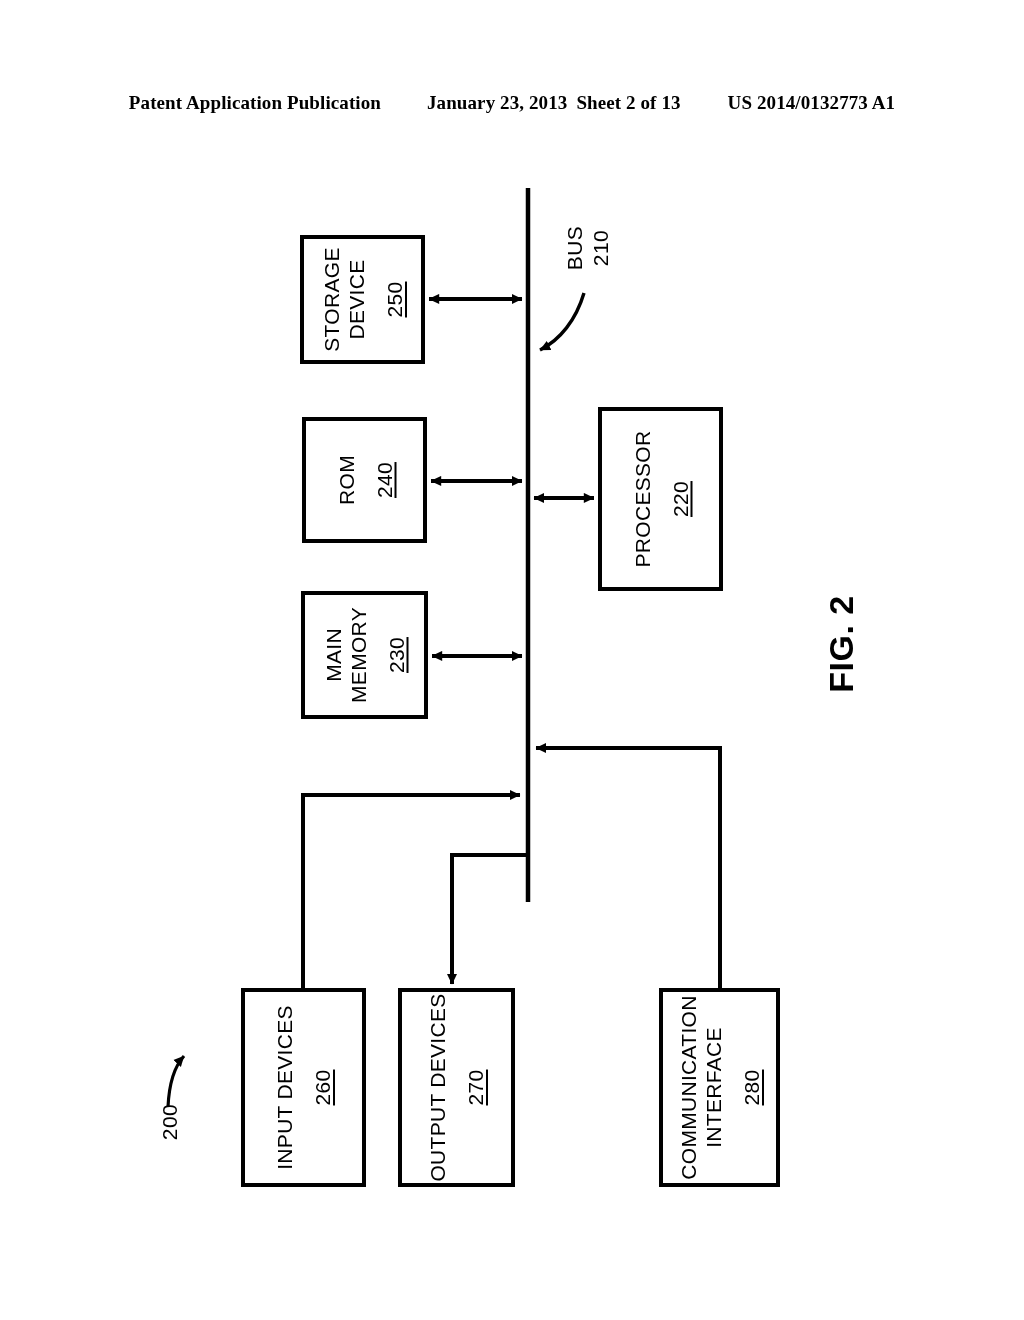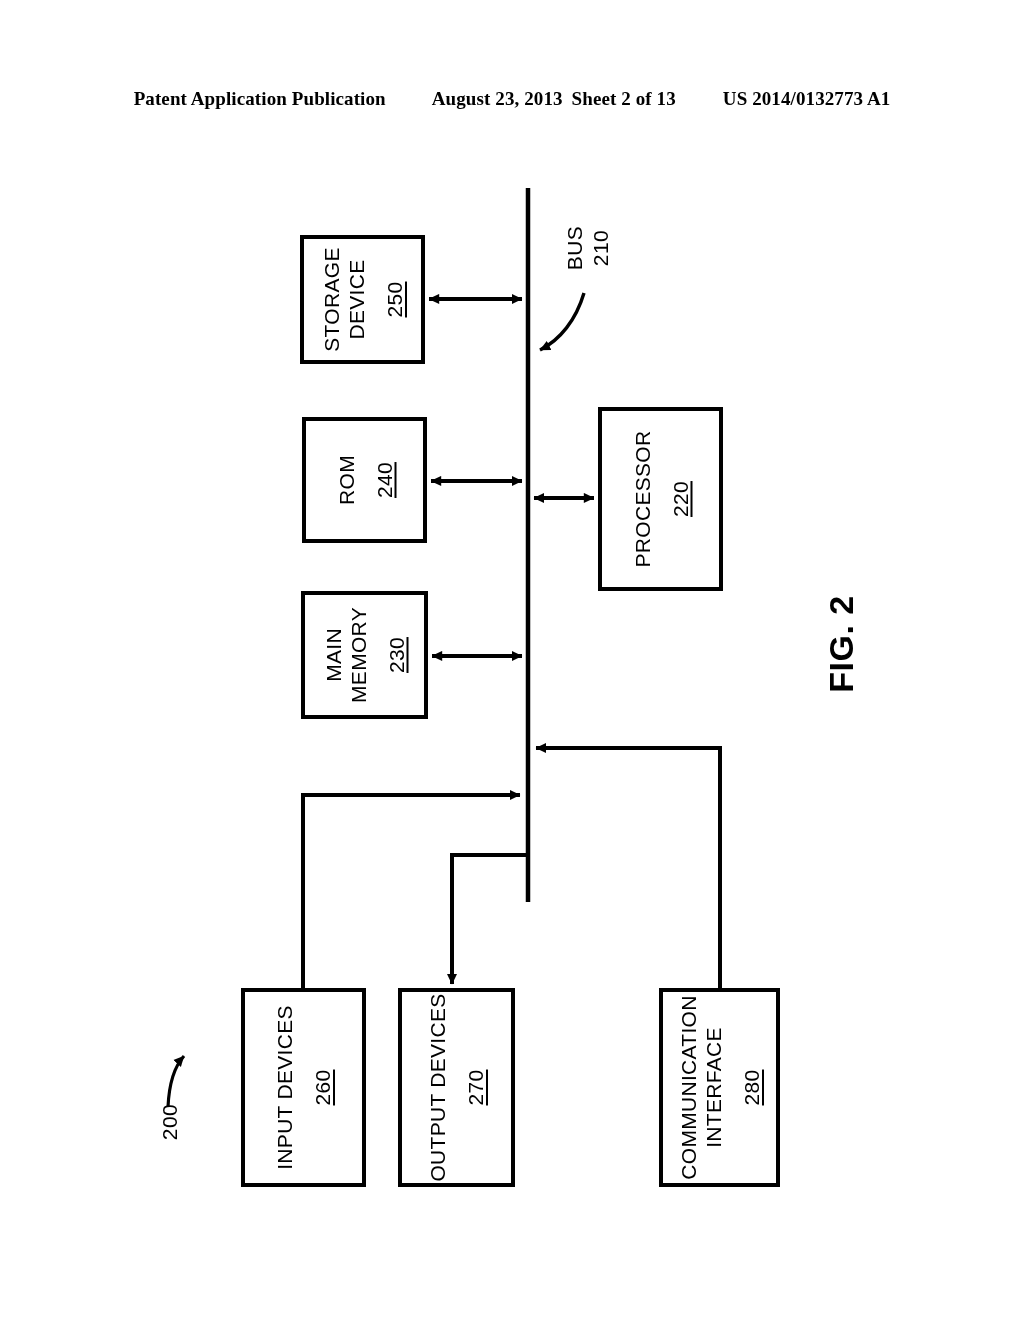--- a/index.html
+++ b/index.html
@@ -18,21 +18,21 @@
 
   
   #pub-header {
     position: absolute;
     top: 88px;
     left: 0;
     width: 1024px;
     height: 30px;
     display: flex;
     justify-content: center;
-    align-items: flex-start;
+    align-items: center;
     font-family: "Liberation Serif", serif;
     font-weight: bold;
     font-size: 19px;
     letter-spacing: 0.1px;
     white-space: nowrap;
   }
   #pub-header .seg-title { margin-right: 46px; }
   #pub-header .seg-date  { margin-right: 9px; }
   #pub-header .seg-sheet { margin-right: 47px; }
 
@@ -99,21 +99,21 @@
     letter-spacing: 0.4px;
     white-space: nowrap;
     text-align: center;
   }
 </style>
 </head>
 <body>
 
 <div id="pub-header">
   <span class="seg-title">Patent Application Publication</span>
-  <span class="seg-date">August 23, 2013</span>
+  <span class="seg-date">January 23, 2013</span>
   <span class="seg-sheet">Sheet 2 of 13</span>
   <span class="seg-pat">US 2014/0132773 A1</span>
 </div>
 
 <div id="diagram">
 
   <svg width="1024" height="1320" viewBox="0 0 1024 1320" xmlns="http://www.w3.org/2000/svg">
     <defs>
       <marker id="ah" markerWidth="11" markerHeight="11" refX="10.2" refY="5.5" orient="auto" markerUnits="userSpaceOnUse">
         <path d="M0,0.4 L10.6,5.5 L0,10.6 z" fill="#000"></path>

